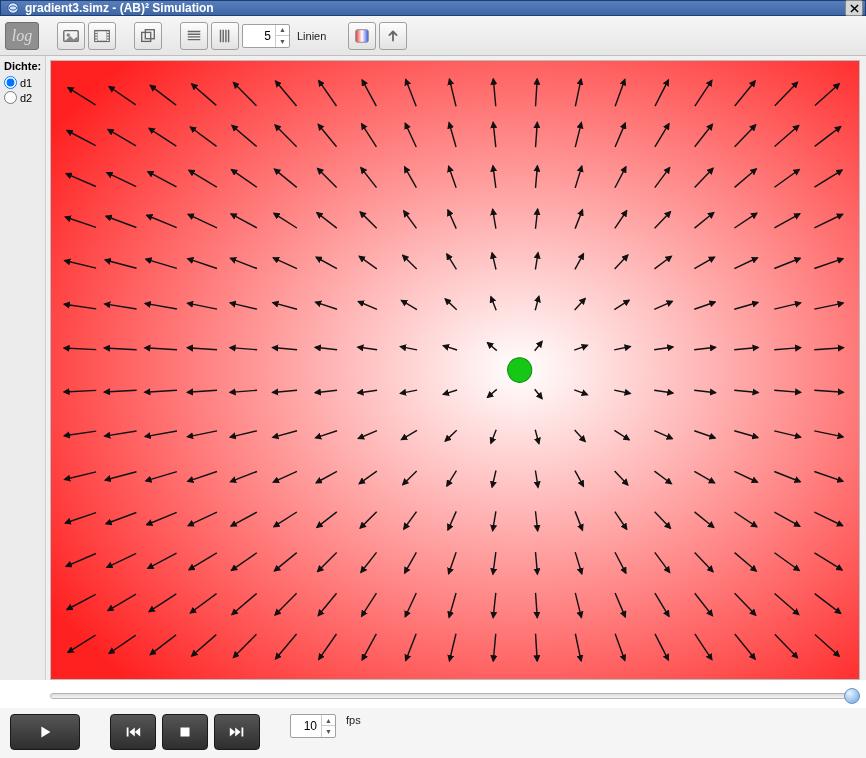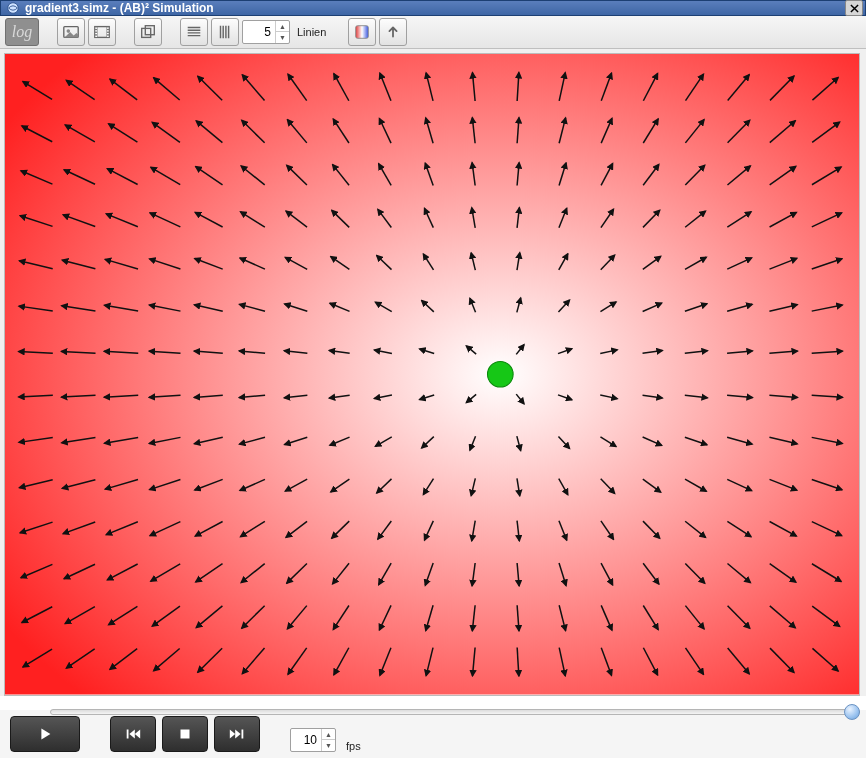--- a/index.html
+++ b/index.html
@@ -126,21 +126,21 @@
   .timeline .thumb {
     position:absolute; top:2px; right:0;
     width:16px; height:16px; border-radius:50%;
     background: radial-gradient(circle at 35% 30%, #eaf3ff, #99c2ef 60%, #6a9fd8);
     border:1px solid #6a92c2;
   }
   
   .bottom {
     height: 50px;
     background: #f5f5f5;
-    display:flex; align-items:flex-end;
+    display:flex; align-items:flex-start;
     padding: 6px 10px; gap:6px;
   }
   .pb-btn {
     height: 36px;
     background: linear-gradient(#555,#2e2e2e);
     border:1px solid #1a1a1a;
     border-radius: 4px;
     display:flex;align-items:center;justify-content:center;
     color:#fff;
   }
@@ -241,20 +241,31 @@
       </svg>
   </div>
   <div class="tb-btn">
     <svg viewBox="0 0 20 20">
         <path d="M10 15 V5 M6 9 L10 5 L14 9" fill="none" stroke="#666" stroke-width="2" stroke-linecap="round" stroke-linejoin="round"></path>
       </svg>
   </div>
 </div>
 
 <div class="main">
+  <div class="sidebar">
+    <div class="heading">Dichte:</div>
+    <label class="radio-row">
+      <input type="radio" name="dichte" checked="" style="">
+      <span>d1</span>
+    </label>
+    <label class="radio-row">
+      <input type="radio" name="dichte" style="">
+      <span>d2</span>
+    </label>
+  </div>
   <div class="canvas-wrap">
     <div class="canvas">
       <svg id="field-svg" viewBox="0 0 800 600" preserveAspectRatio="none">
           <defs>
             <radialGradient id="bg-grad" cx="57.99999999999999%" cy="50%" r="70%">
               <stop offset="0%" stop-color="#ffffff"></stop>
               <stop offset="100%" stop-color="#ff2020"></stop>
             </radialGradient>
             <marker id="ah" viewBox="0 0 10 10" refX="8" refY="5" markerWidth="5" markerHeight="5" orient="auto-start-reverse">
               <path d="M0 0 L10 5 L0 10 Z" fill="#111"></path>

